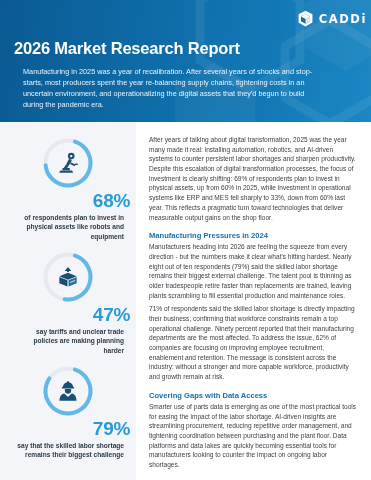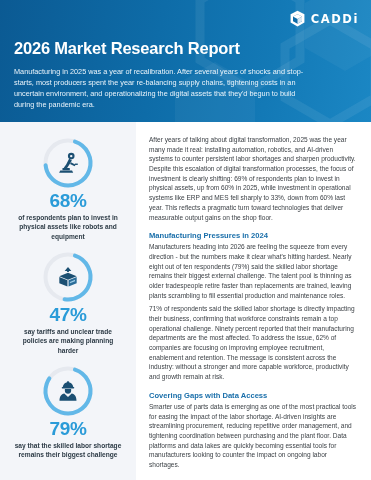--- a/index.html
+++ b/index.html
@@ -31,21 +31,21 @@
   .header-pattern {
     position: absolute;
     inset: 0;
     pointer-events: none;
   }
   .header-inner { position: relative; z-index: 2; }
 
   .logo {
     position: absolute;
     top: 10px;
-    right: 12px;
+    right: 4px;
     display: flex;
     align-items: center;
     gap: 5px;
     z-index: 3;
   }
   .logo-mark { display: block; }
   .logo-text {
     color: #ffffff;
     font-size: 11.5px;
     letter-spacing: 1.6px;
@@ -60,33 +60,34 @@
     letter-spacing: -0.2px;
     margin: 26px 0 9px 0;
     line-height: 1.1;
   }
   .lede {
     color: #eaf4fb;
     font-size: 7.3px;
     line-height: 1.52;
     max-width: 300px;
     margin-bottom: 7px;
+    margin-left: 9px;
   }
   .lede:last-child { margin-bottom: 0; }
 
   
   .body-wrap { display: flex; width: 371px; height: 358px; }
 
   .stats-col {
     width: 136px;
     background: #f3f5f9;
     padding: 14px 6px 0 6px;
     flex: 0 0 136px;
   }
-  .stat { text-align: center; margin-bottom: 9px; }
+  .stat { text-align: right; margin-bottom: 9px; }
   .ring { position: relative; width: 54px; height: 54px; margin: 0 auto 1px auto; }
   .ring svg { display: block; }
   .ring-icon {
     position: absolute;
     top: 0; left: 0;
     width: 54px; height: 54px;
     display: flex; align-items: center; justify-content: center;
   }
   .stat-value {
     color: #2a9bd8;

